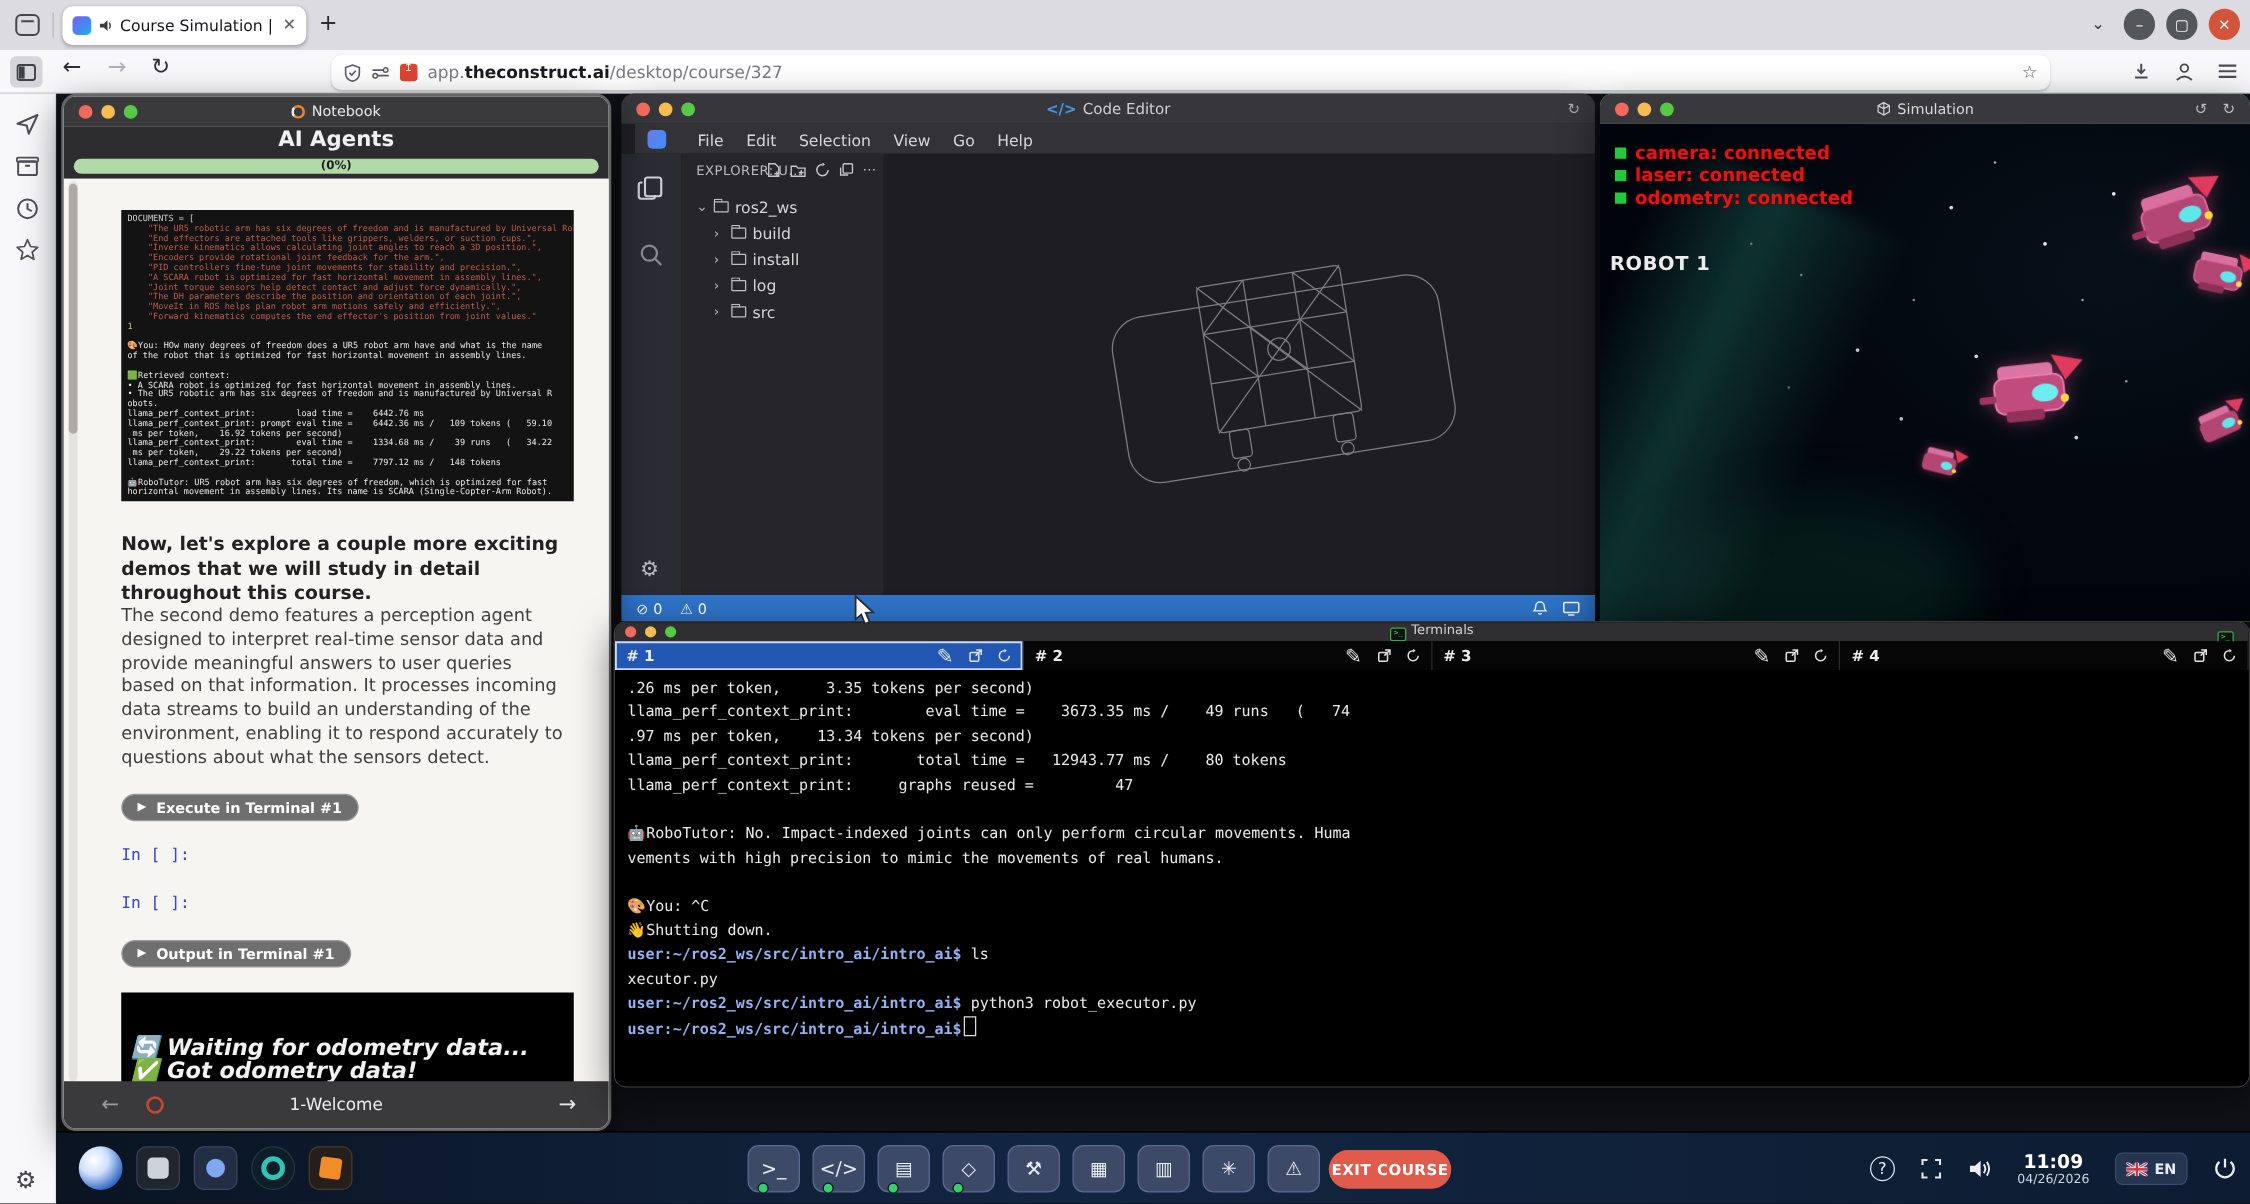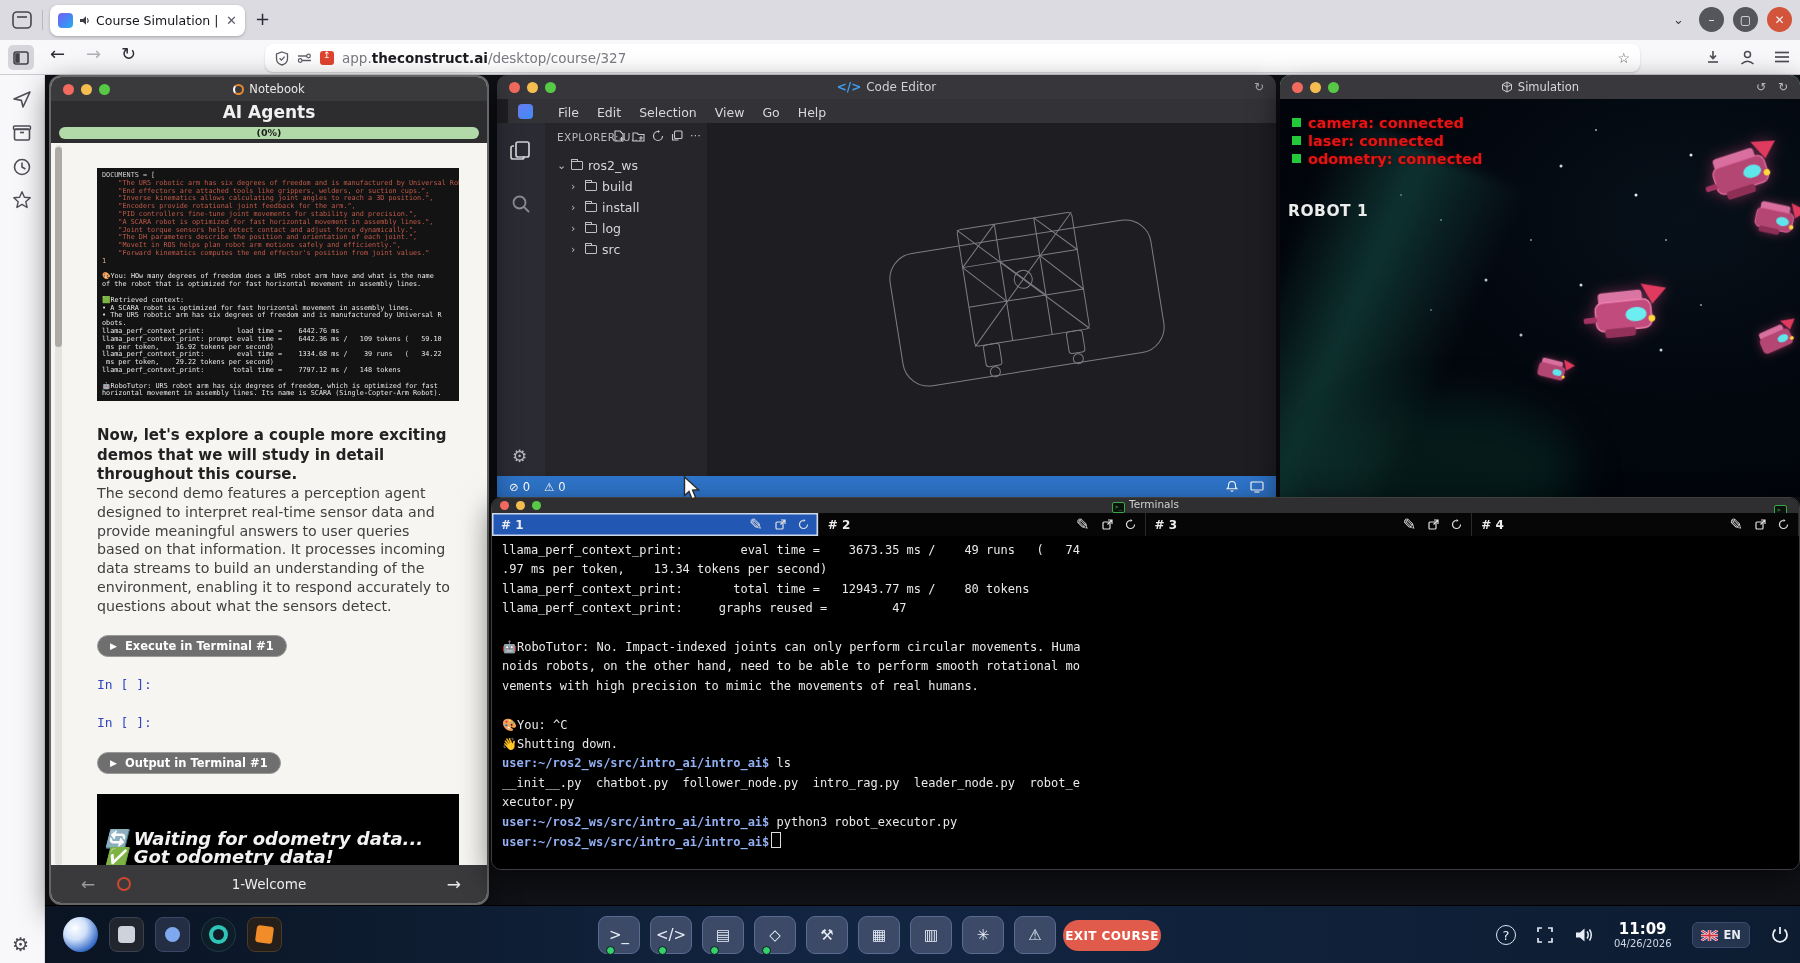--- a/index.html
+++ b/index.html
@@ -691,46 +691,45 @@
               <svg width="11" height="11" viewBox="0 0 11 11">
                 <path d="M9.5 5.5 A4 4 0 1 1 5.5 1.5" fill="none" stroke="#e2e2e2" stroke-width="1.2"></path>
                 <path d="M5.5 0 L7.5 1.5 L5.5 3" fill="#e2e2e2"></path>
               </svg>
             </span>
           </span>
         </div>
       </div>
     <div class="abs term-body">
 
+        <div class="tline"><span class="pr"></span><span>.26 ms per token,     3.35 tokens per second)</span></div>
 
         <div class="tline"><span class="pr"></span><span>llama_perf_context_print:        eval time =    3673.35 ms /    49 runs   (   74</span></div>
 
         <div class="tline"><span class="pr"></span><span>.97 ms per token,    13.34 tokens per second)</span></div>
 
         <div class="tline"><span class="pr"></span><span>llama_perf_context_print:       total time =   12943.77 ms /    80 tokens</span></div>
 
         <div class="tline"><span class="pr"></span><span>llama_perf_context_print:     graphs reused =         47</span></div>
 
         <div class="tline"><span class="pr"></span><span></span></div>
 
         <div class="tline"><span class="pr"></span><span>🤖RoboTutor: No. Impact-indexed joints can only perform circular movements. Huma</span></div>
 
-        <div class="tline"><span class="pr"></span><span>noids robots, on the other hand, need to be able to perform smooth rotational mo</span></div>
 
         <div class="tline"><span class="pr"></span><span>vements with high precision to mimic the movements of real humans.</span></div>
 
         <div class="tline"><span class="pr"></span><span></span></div>
 
         <div class="tline"><span class="pr"></span><span>🎨You: ^C</span></div>
 
         <div class="tline"><span class="pr"></span><span>👋Shutting down.</span></div>
 
         <div class="tline"><span class="pr">user:~/ros2_ws/src/intro_ai/intro_ai$</span><span> ls</span></div>
 
-        <div class="tline"><span class="pr"></span><span>__init__.py  chatbot.py  follower_node.py  intro_rag.py  leader_node.py  robot_e</span></div>
 
         <div class="tline"><span class="pr"></span><span>xecutor.py</span></div>
 
         <div class="tline"><span class="pr">user:~/ros2_ws/src/intro_ai/intro_ai$</span><span> python3 robot_executor.py</span></div>
 
         <div class="tline"><span class="pr">user:~/ros2_ws/src/intro_ai/intro_ai$</span><span></span><span class="cursorbox"></span></div>
       </div>
   </div>
 
   <div class="abs bar">

